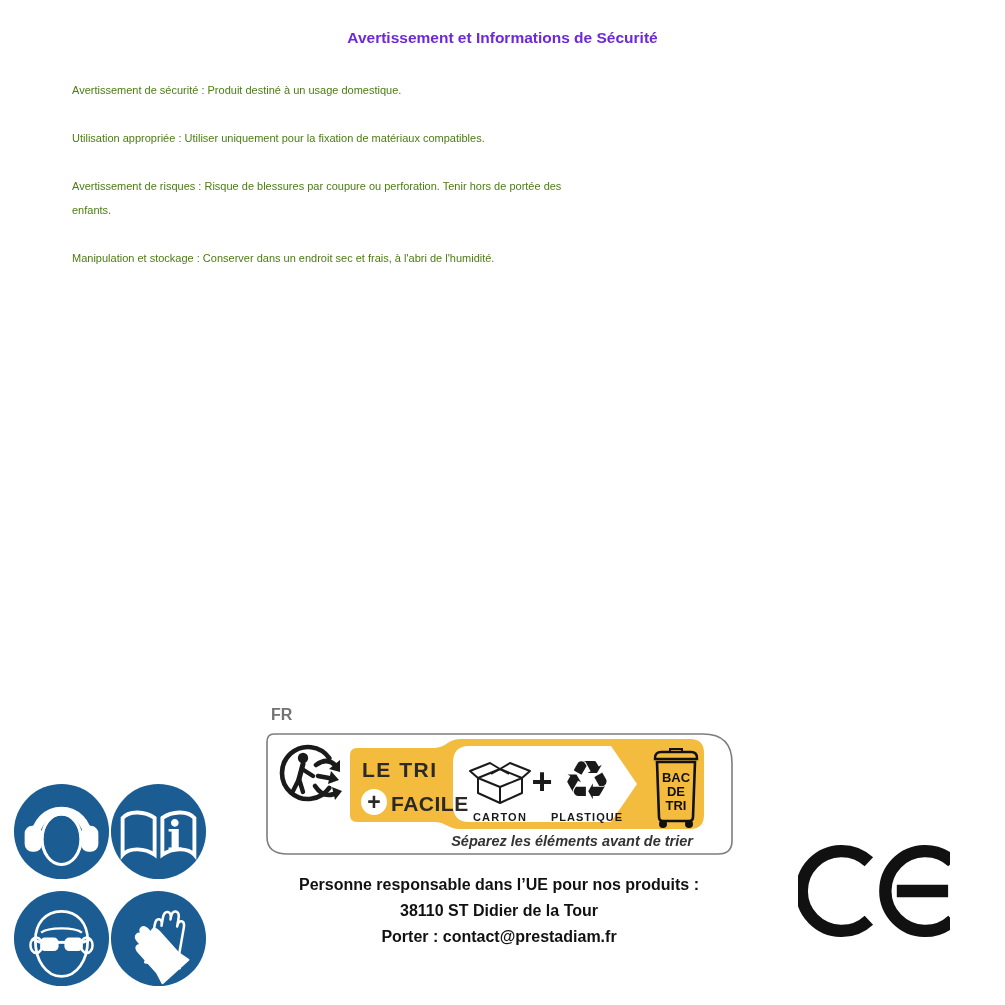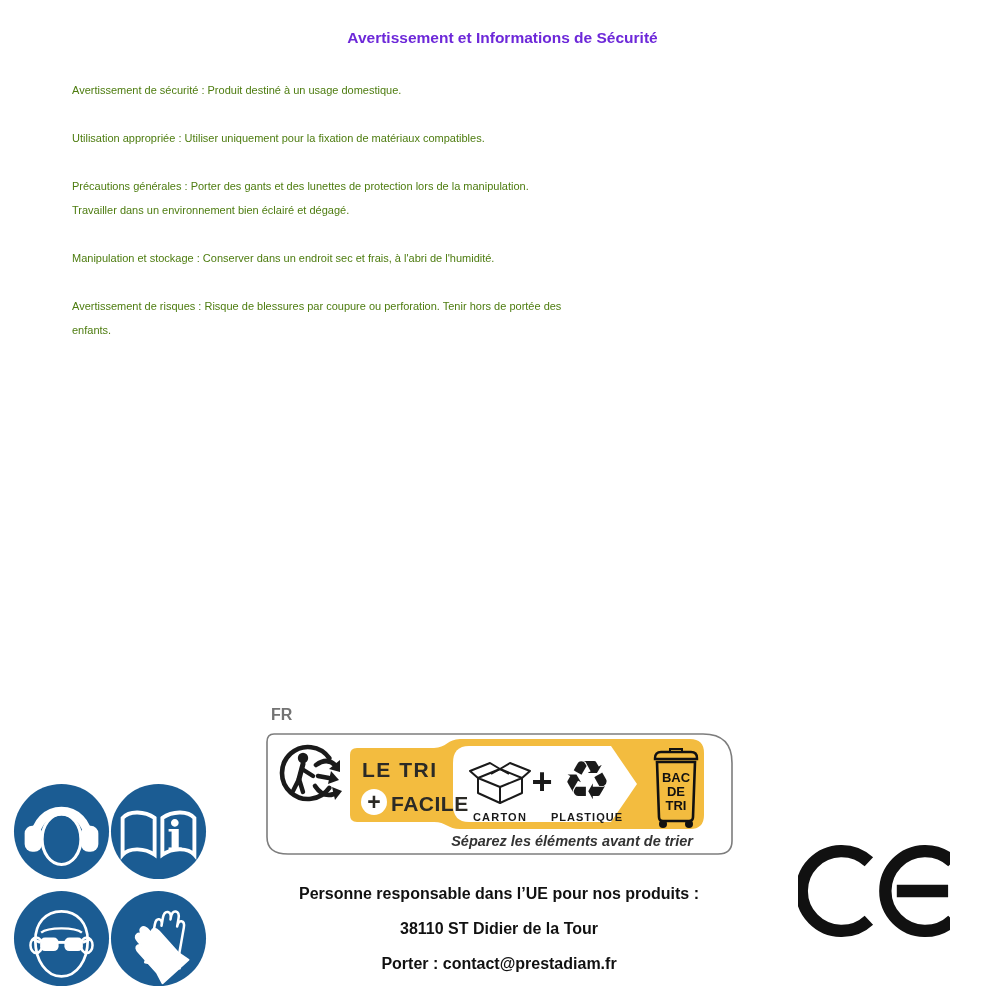--- a/index.html
+++ b/index.html
@@ -24,36 +24,34 @@
   .icon-grid svg{display:block;}
   .fr-code{
     position:absolute;left:271px;top:706px;
     font-size:16px;font-weight:bold;color:#737373;
   }
   .tri-label{position:absolute;left:266px;top:733px;}
   .contact-block{
     position:absolute;left:249px;top:869px;width:500px;
     text-align:center;font-size:16px;line-height:21px;font-weight:bold;color:#111;
   }
-  .contact-block div{margin:14px;}
+  .contact-block div{margin:5px;}
   .ce-wrap{position:absolute;left:798px;top:842px;}
 </style>
 </head>
 <body>
 
 <div class="doc-title">Avertissement et Informations de Sécurité</div>
 
 <div class="safety-block">
   <p>Avertissement de sécurité : Produit destiné à un usage domestique.</p>
   <p>Utilisation appropriée : Utiliser uniquement pour la fixation de matériaux compatibles.</p>
-  <p>Précautions générales : Porter des gants et des lunettes de protection lors de la manipulation.
-Travailler dans un environnement bien éclairé et dégagé.</p>
-  <p>Manipulation et stockage : Conserver dans un endroit sec et frais, à l'abri de l'humidité.</p>
   <p>Avertissement de risques : Risque de blessures par coupure ou perforation. Tenir hors de portée des
 enfants.</p>
+  <p>Manipulation et stockage : Conserver dans un endroit sec et frais, à l'abri de l'humidité.</p>
 </div>
 
 <div class="icon-grid">
 
   <svg width="97" height="97" viewBox="0 0 100 100">
     <circle cx="50" cy="50" r="49" fill="#1B5C93"></circle>
     <path d="M23,56 a27,27 0 0 1 54,0" fill="none" stroke="#fff" stroke-width="9"></path>
     <ellipse cx="50" cy="58" rx="20" ry="26" fill="none" stroke="#fff" stroke-width="3.2"></ellipse>
     <rect x="12" y="44" width="18" height="27" rx="8" fill="#fff"></rect>
     <rect x="70" y="44" width="18" height="27" rx="8" fill="#fff"></rect>

